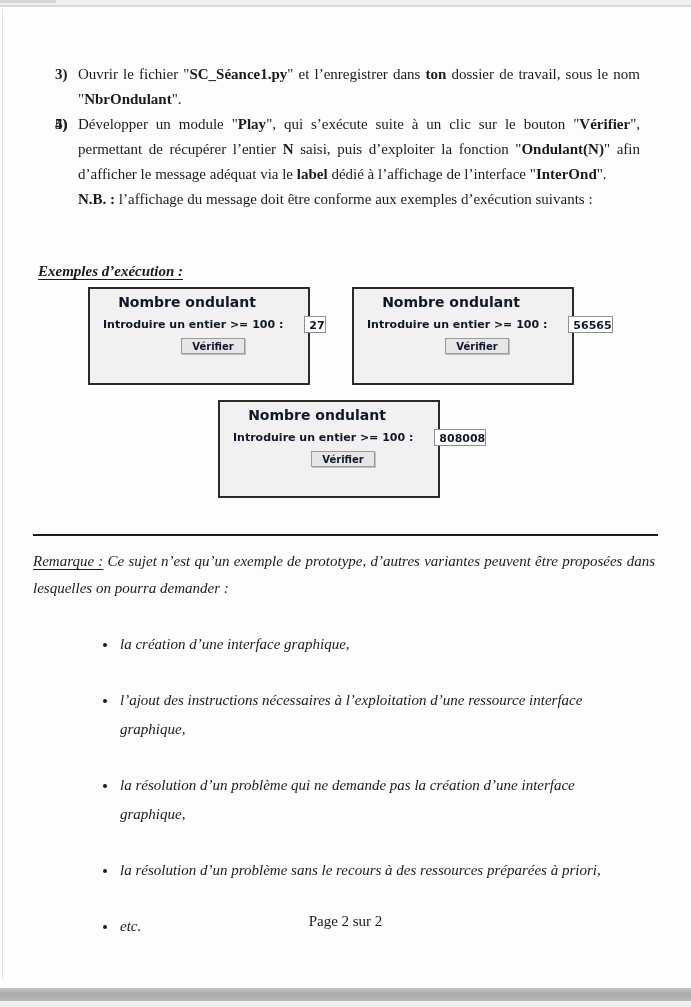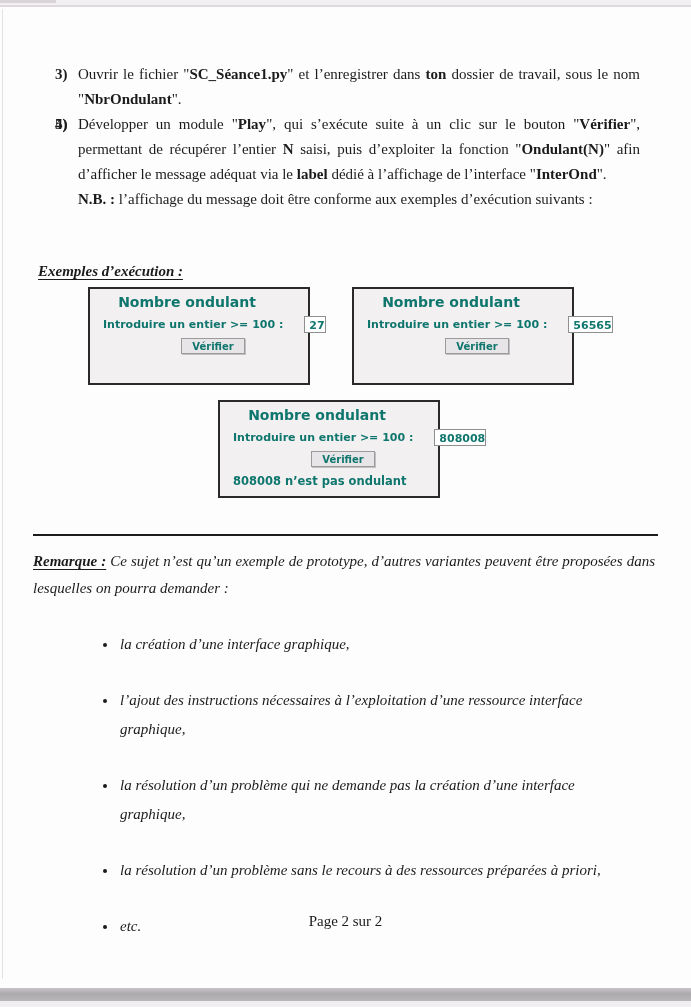--- a/index.html
+++ b/index.html
@@ -26,42 +26,42 @@
   .nb { margin-left:18px; padding-left:23px; font-size:15px; line-height:25px; }
   .nb .nb-lead { font-weight:bold; }
 
   .examples-heading { position:absolute; left:38px; top:263px;
     font-size:15px; font-weight:bold; font-style:italic;
     text-decoration:underline; text-underline-offset:3px; }
 
   
   .win { position:absolute; width:222px; height:98px;
     background:#f2f0f0; border:2px solid #2a2a2a;
-    font-family:"DejaVu Sans", sans-serif; color:#0f766e; }
+    font-family:"DejaVu Sans", sans-serif; color:#0f172a; }
   .win-title { margin-top:5px; text-align:center; transform:translateX(-12px);
     font-size:14px; font-weight:bold; }
   .win-row { display:flex; align-items:center; margin:6px 0 0 13px; }
   .win-label { font-size:11px; font-weight:bold; white-space:nowrap; }
   .win-input { margin-left:21px; width:88px; height:17px; background:#ffffff;
     border:1px solid #8f8f8f; font-family:"DejaVu Sans", sans-serif;
     font-size:11px; font-weight:bold; line-height:15px; padding:1px 0 0 4px; }
   .win-btnrow { text-align:center; }
   .win-btn { display:inline-block; margin-top:5px; transform:translateX(14px);
     background:#e7e5e7; border:1px solid #9b9b9b; box-shadow:1px 1px 0 #c2c0c2;
     font-size:10px; font-weight:bold; padding:2px 10px 1px; }
   .win-result { margin:7px 8px 0 13px; font-size:11.5px; font-weight:bold; }
   .win1 { left:88px;  top:287px; }
   .win2 { left:352px; top:287px; }
   .win3 { left:218px; top:400px; }
 
   .divider { position:absolute; left:33px; top:534px; width:625px; height:2px; background:#1c1c1c; }
 
   .remark { position:absolute; left:33px; right:36px; top:548px;
     font-size:15px; font-style:italic; line-height:27px; text-align:justify; }
-  .remark-lead { font-weight:bold; text-decoration:underline; text-underline-offset:3px; }
+  .remark-lead { font-weight:normal; text-decoration:underline; text-underline-offset:3px; }
 
   .bullets { position:absolute; left:118px; right:60px; top:603px;
     font-size:15px; font-style:italic; line-height:29px; }
   .bullets li { list-style:disc outside; margin-left:0; padding-left:2px;margin-top:27px; }
 
   .footer { position:absolute; left:0; right:0; top:913px;
     text-align:center; font-size:15px; }
 </style>
 </head>
 <body>
@@ -114,21 +114,20 @@
 
   <div class="win win3">
     <div class="win-title">Nombre ondulant</div>
     <div class="win-row">
       <span class="win-label">Introduire un entier &gt;= 100 :</span>
       <span class="win-input">808008</span>
     </div>
     <div class="win-btnrow">
       <span class="win-btn">Vérifier</span>
     </div>
-    <div class="win-result">808008 n’est pas ondulant</div>
   </div>
 
   <div class="divider"></div>
 
   <div class="remark">
     <span class="remark-lead">Remarque :</span><span> Ce sujet n’est qu’un exemple de prototype, d’autres variantes peuvent être proposées dans lesquelles on pourra demander :</span>
   </div>
 
   <ul class="bullets">
     <li>la création d’une interface graphique,</li>

